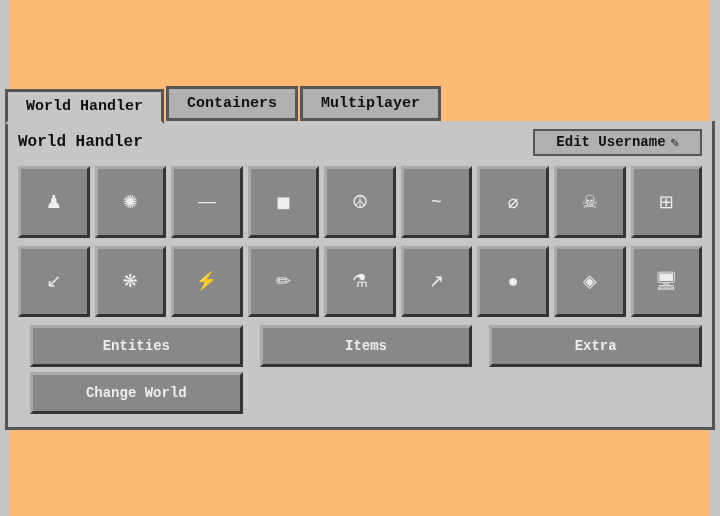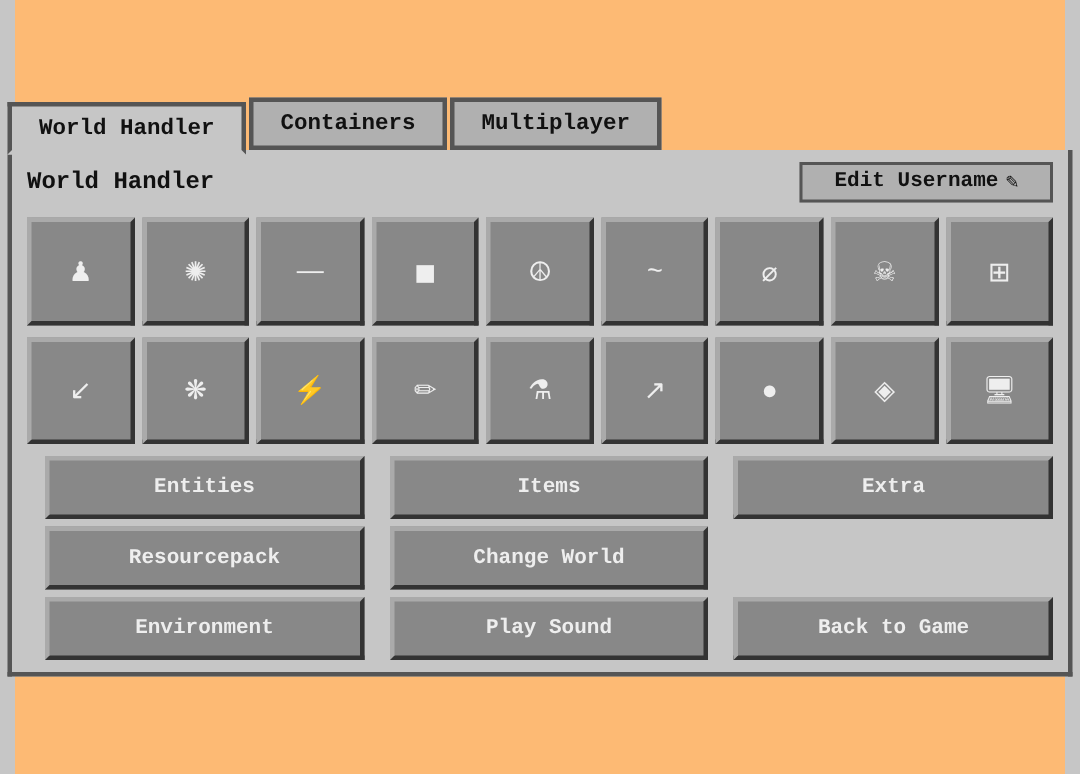--- a/index.html
+++ b/index.html
@@ -193,23 +193,17 @@
         <button class="icon-btn">◈</button>
         <button class="icon-btn">🖥</button>
       </div>
 
       <div class="action-grid" style="margin-bottom:5px;">
         <button class="action-btn">Entities</button>
         <button class="action-btn">Items</button>
         <button class="action-btn">Extra</button>
       </div>
       <div class="action-grid" style="margin-bottom:5px;">
-        <button class="action-btn">Resourcepack</button>
         <button class="action-btn">Change World</button>
-      </div>
-      <div class="action-grid">
-        <button class="action-btn">Environment</button>
-        <button class="action-btn">Play Sound</button>
-        <button class="action-btn">Back to Game</button>
       </div>
     </div>
   </div>
 </div>
 
 </body></html>

